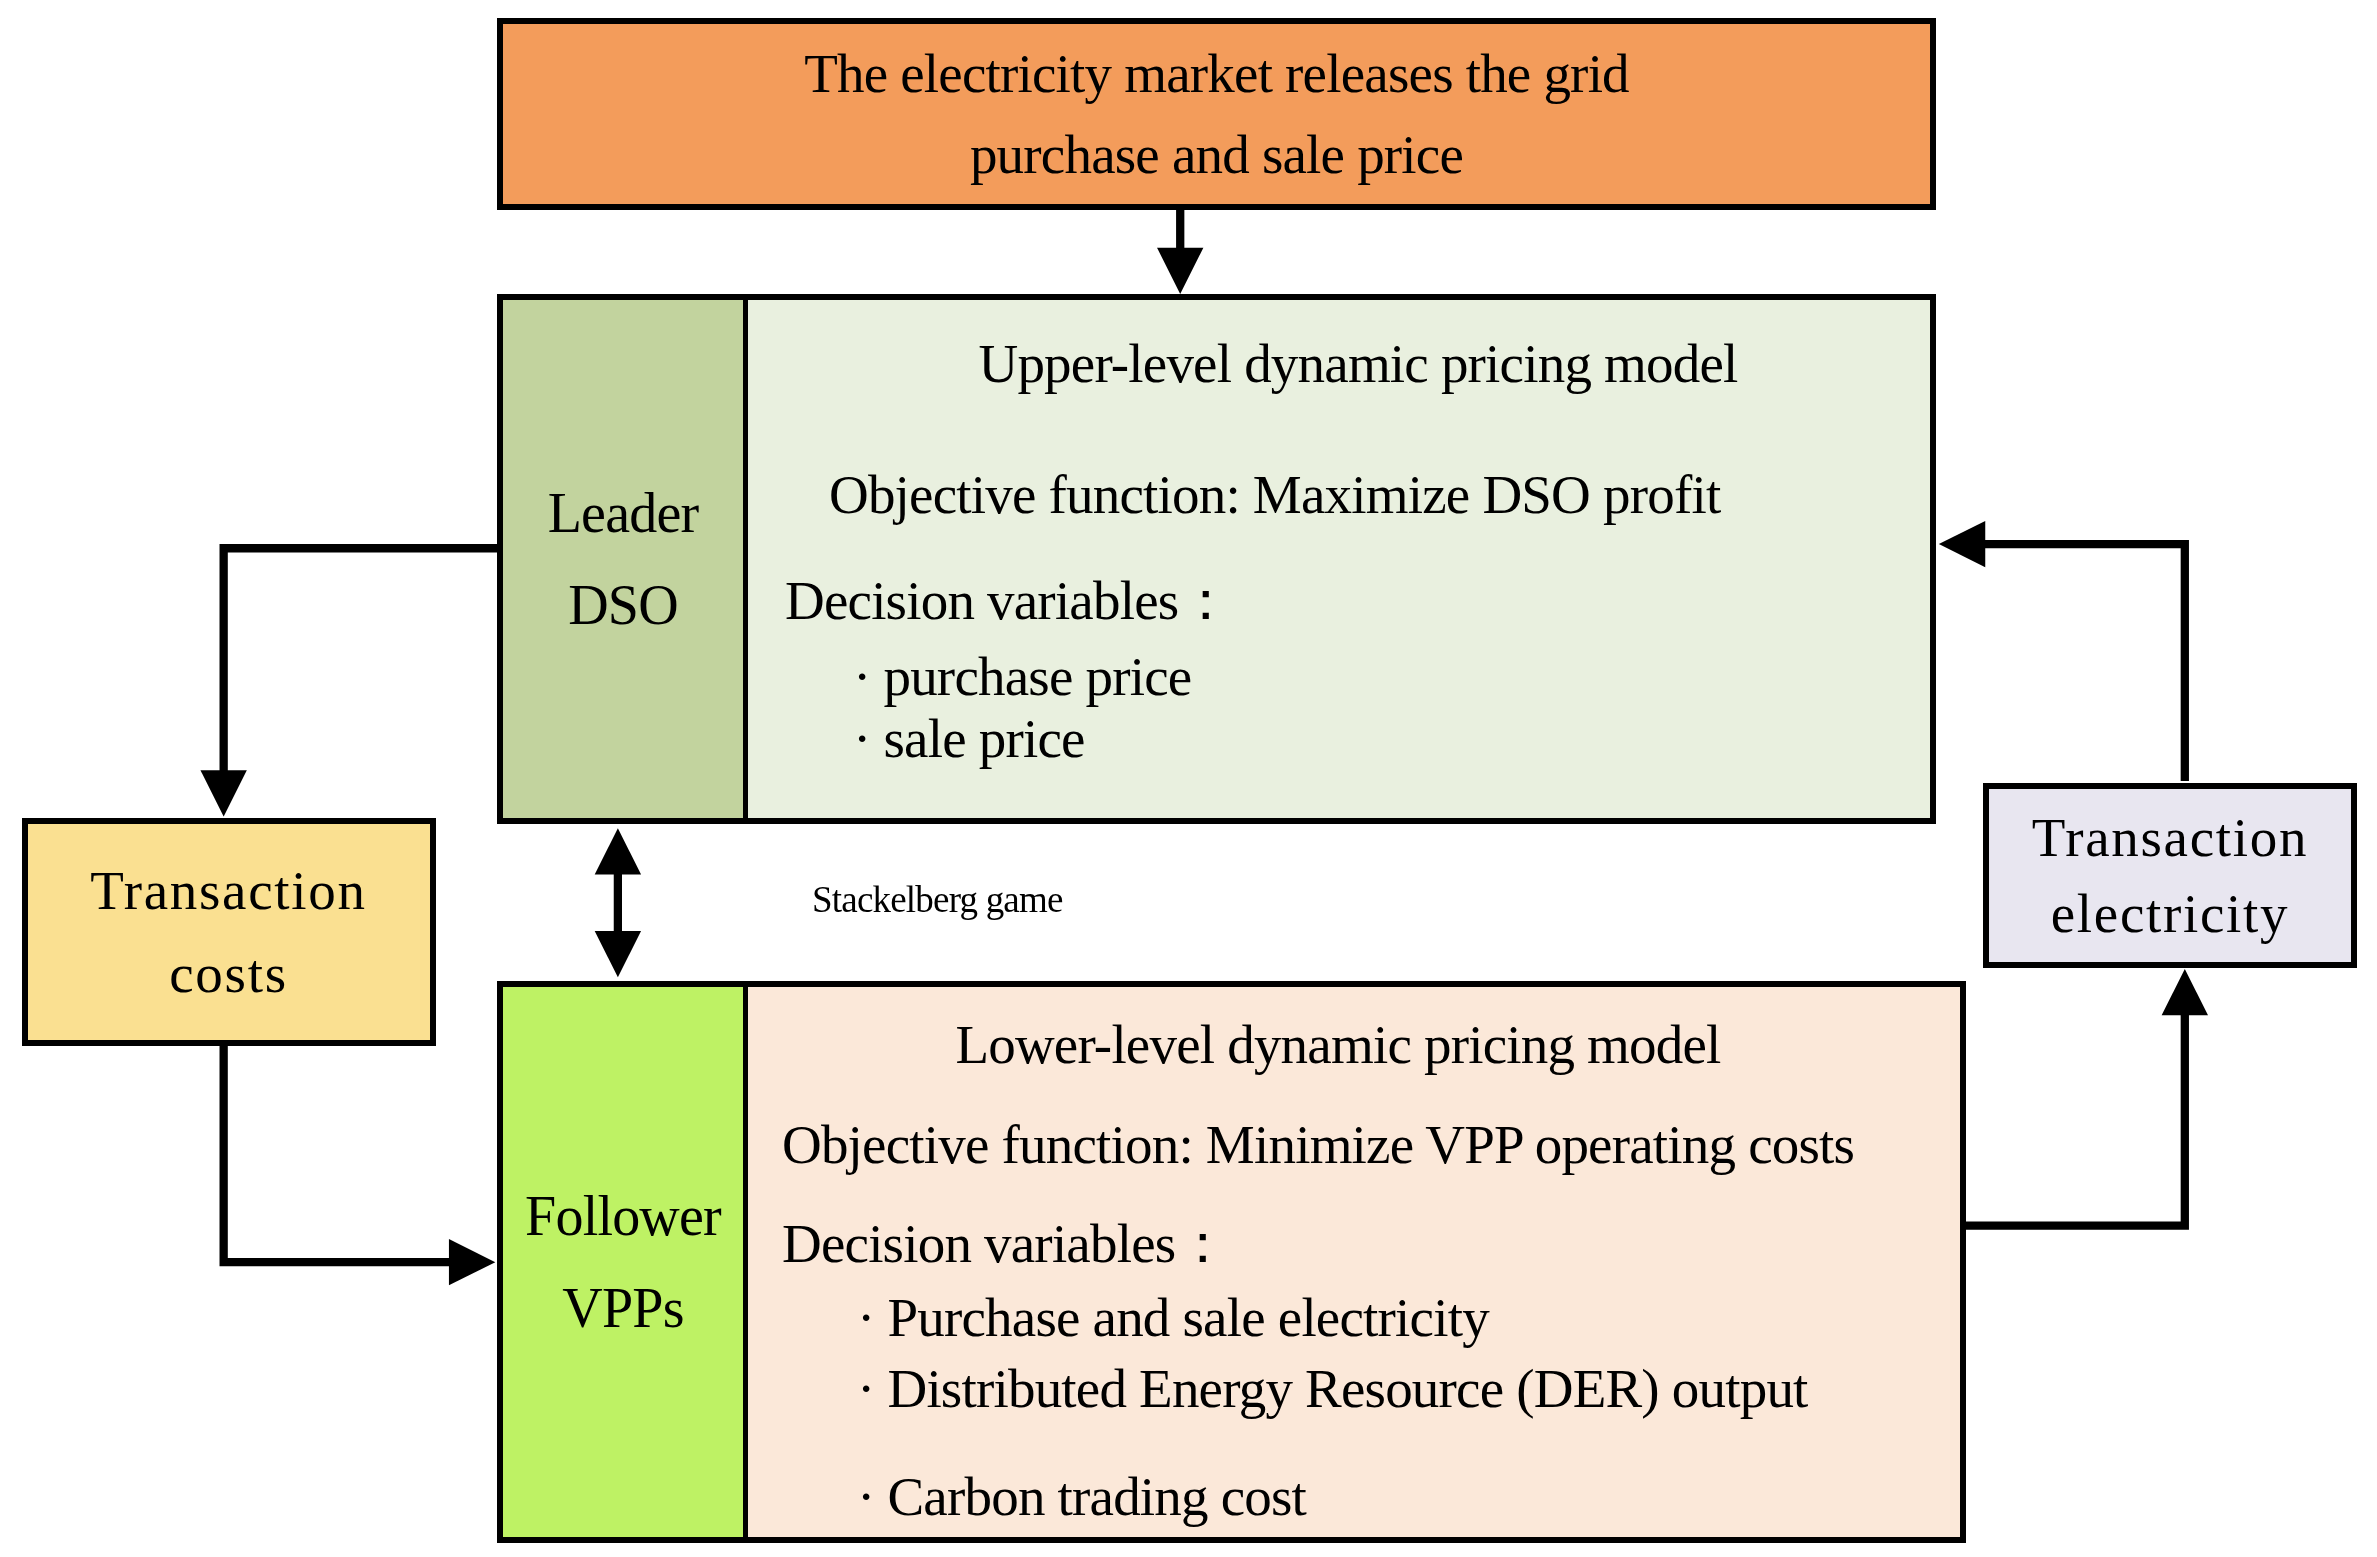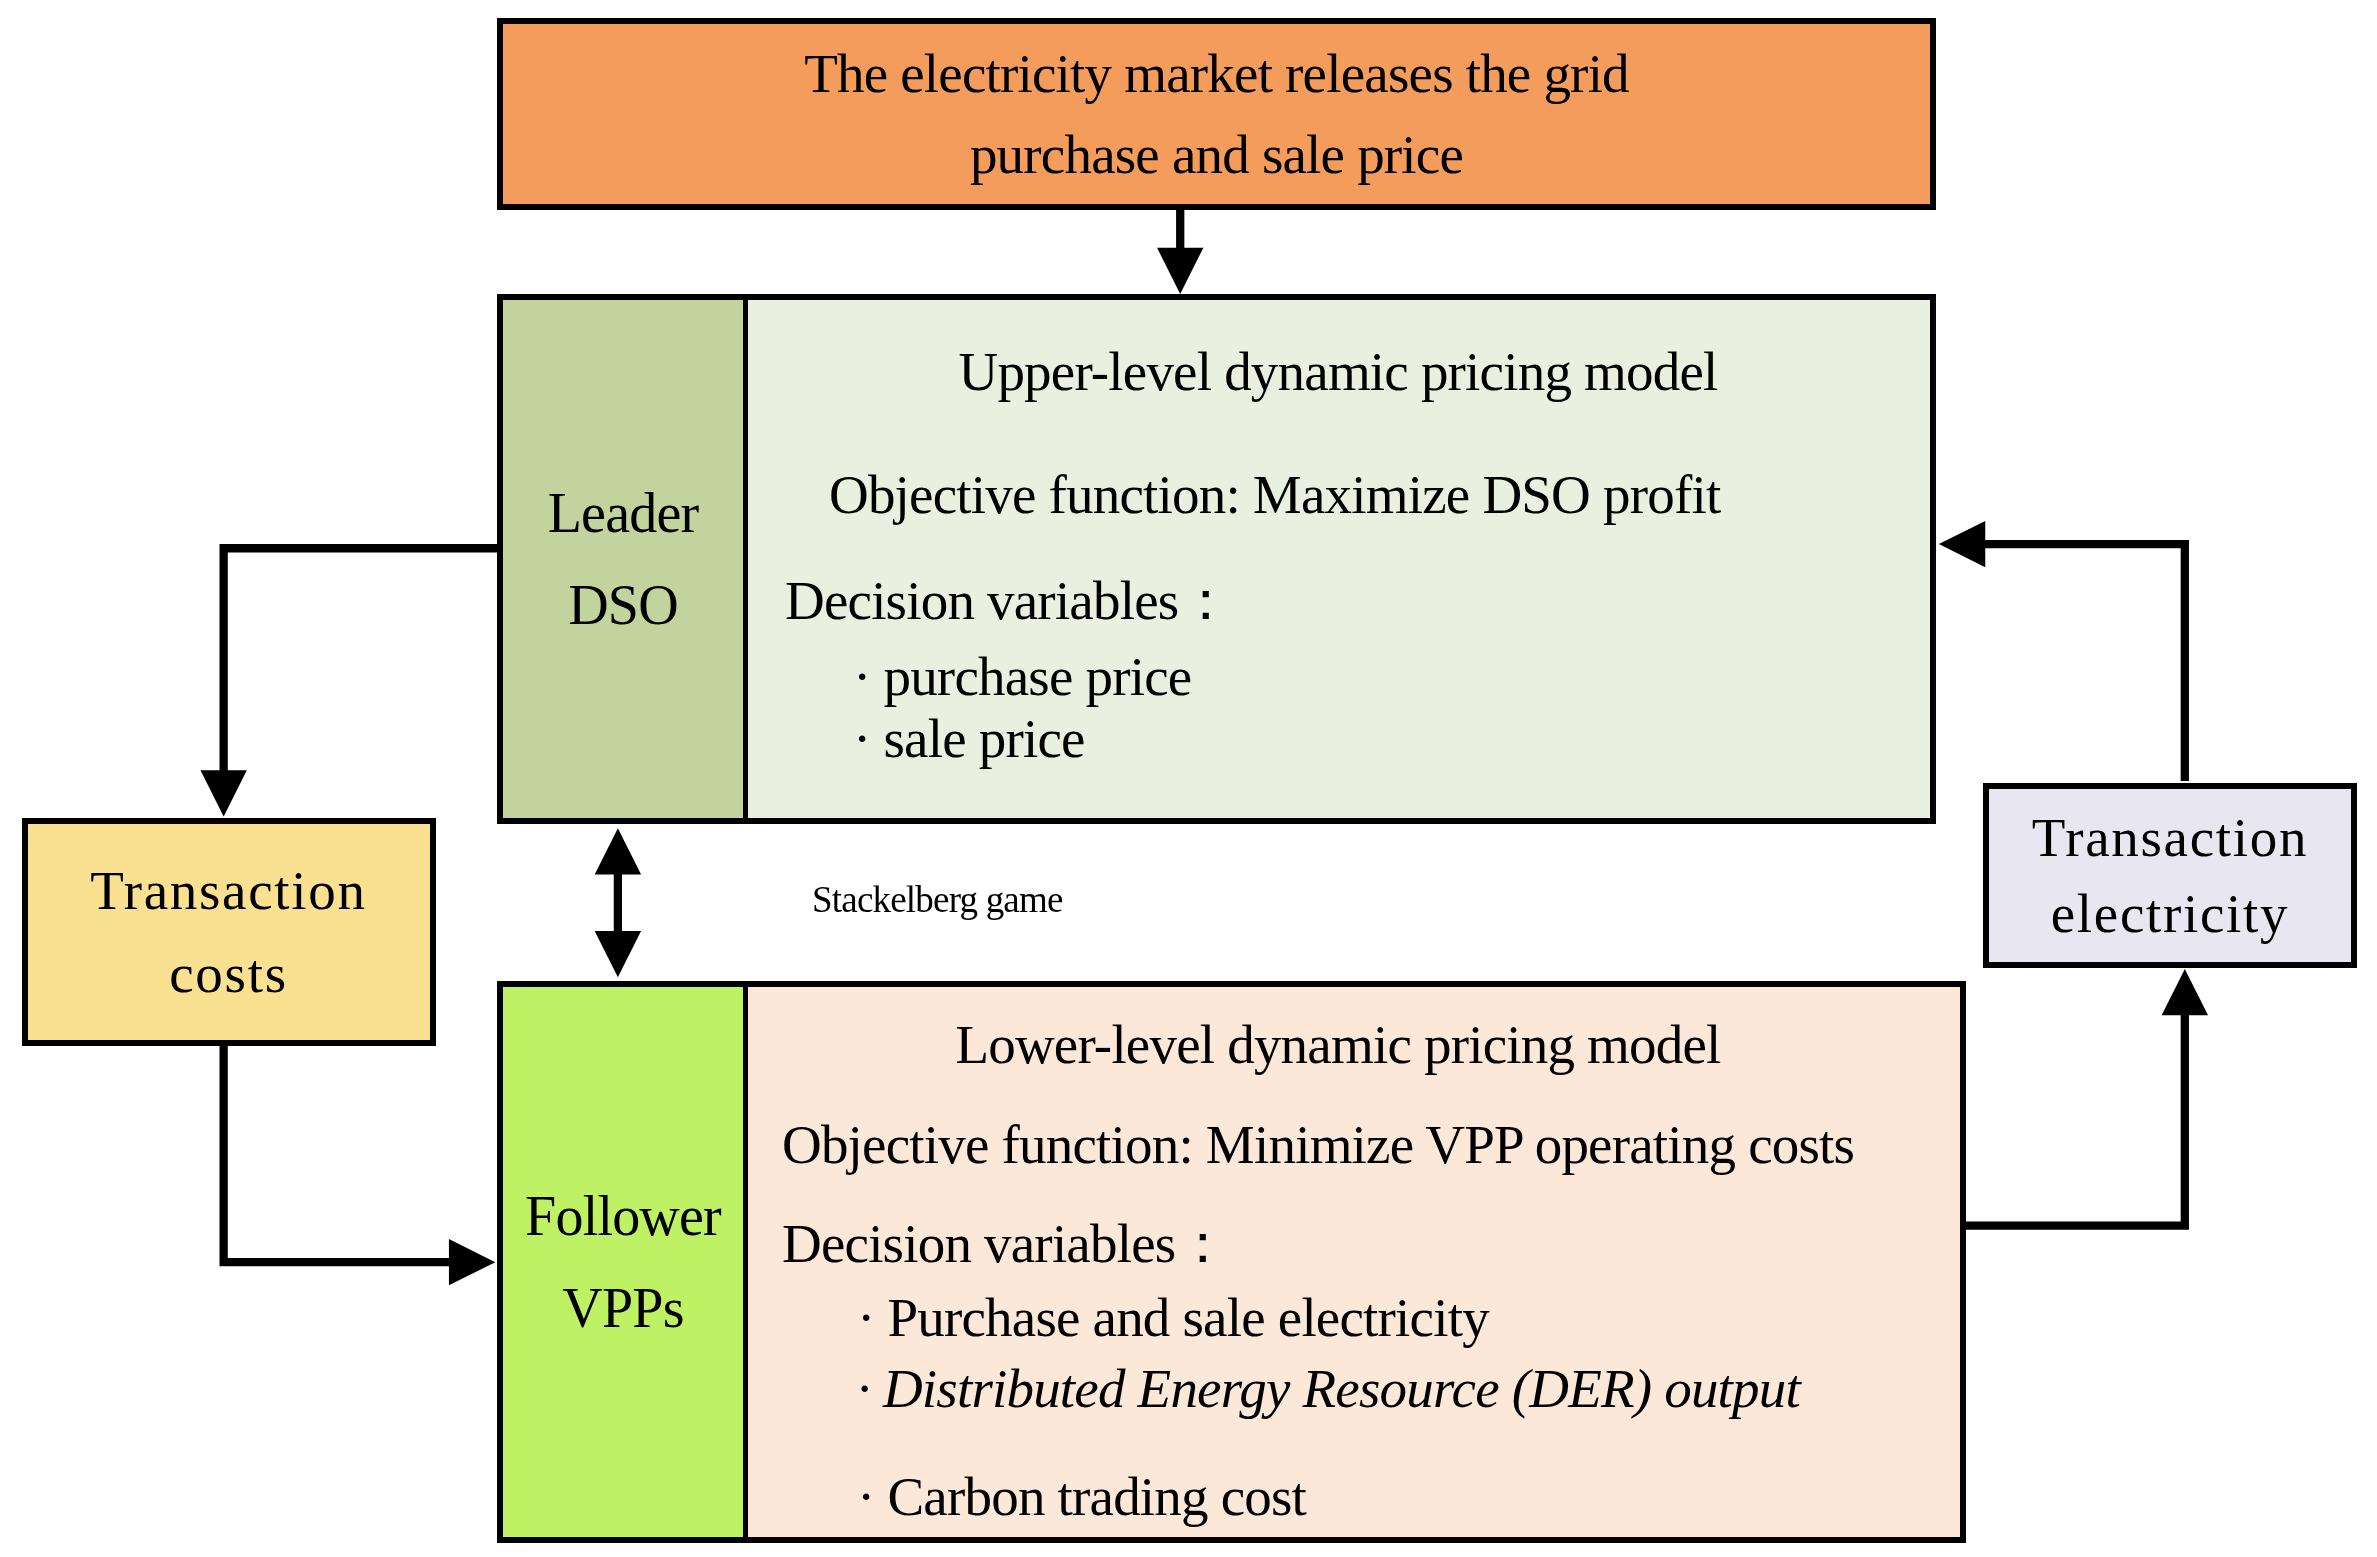--- a/index.html
+++ b/index.html
@@ -32,36 +32,36 @@
     position:absolute;left:0;top:0;height:100%;width:245px;
     border-right:5px solid #000;box-sizing:border-box;
     display:flex;flex-direction:column;align-items:center;justify-content:center;
     font-size:56px;line-height:80px;letter-spacing:-0.8px;text-align:center;gap:12px;
   }
 
   .box-title{
     position:absolute;left:245px;width:1180px;text-align:center;
     font-size:55px;line-height:56px;white-space:nowrap;letter-spacing:-0.8px;
   }
-  .upper-box .box-title{top:44px;}
+  .upper-box .box-title{top:36px;padding-left:20px;}
   .lower-box .box-title{top:30px;}
 
   .tline{
     position:absolute;font-size:55px;line-height:56px;
     white-space:nowrap;letter-spacing:-0.8px;
   }
   .u-obj{left:282px;top:167px;margin-left:44px;}
   .u-dec{left:282px;top:273px;}
   .u-b1{left:350px;top:349px;}
   .u-b2{left:350px;top:411px;}
 
   .l-obj{left:279px;top:130px;}
   .l-dec{left:279px;top:229px;}
   .l-b1{left:354px;top:303px;}
-  .l-b2{left:354px;top:374px;font-style:italic;}
+  .l-b2{left:354px;top:374px;}
   .l-b3{left:354px;top:445px;margin-top:37px;}
 
   .stackelberg-label{
     left:812px;top:872px;width:497px;
     font-size:37px;line-height:56px;letter-spacing:-0.8px;
   }
 
   .price-box{
     left:21.5px;top:818px;width:414px;height:228px;
     display:flex;flex-direction:column;align-items:center;justify-content:center;

